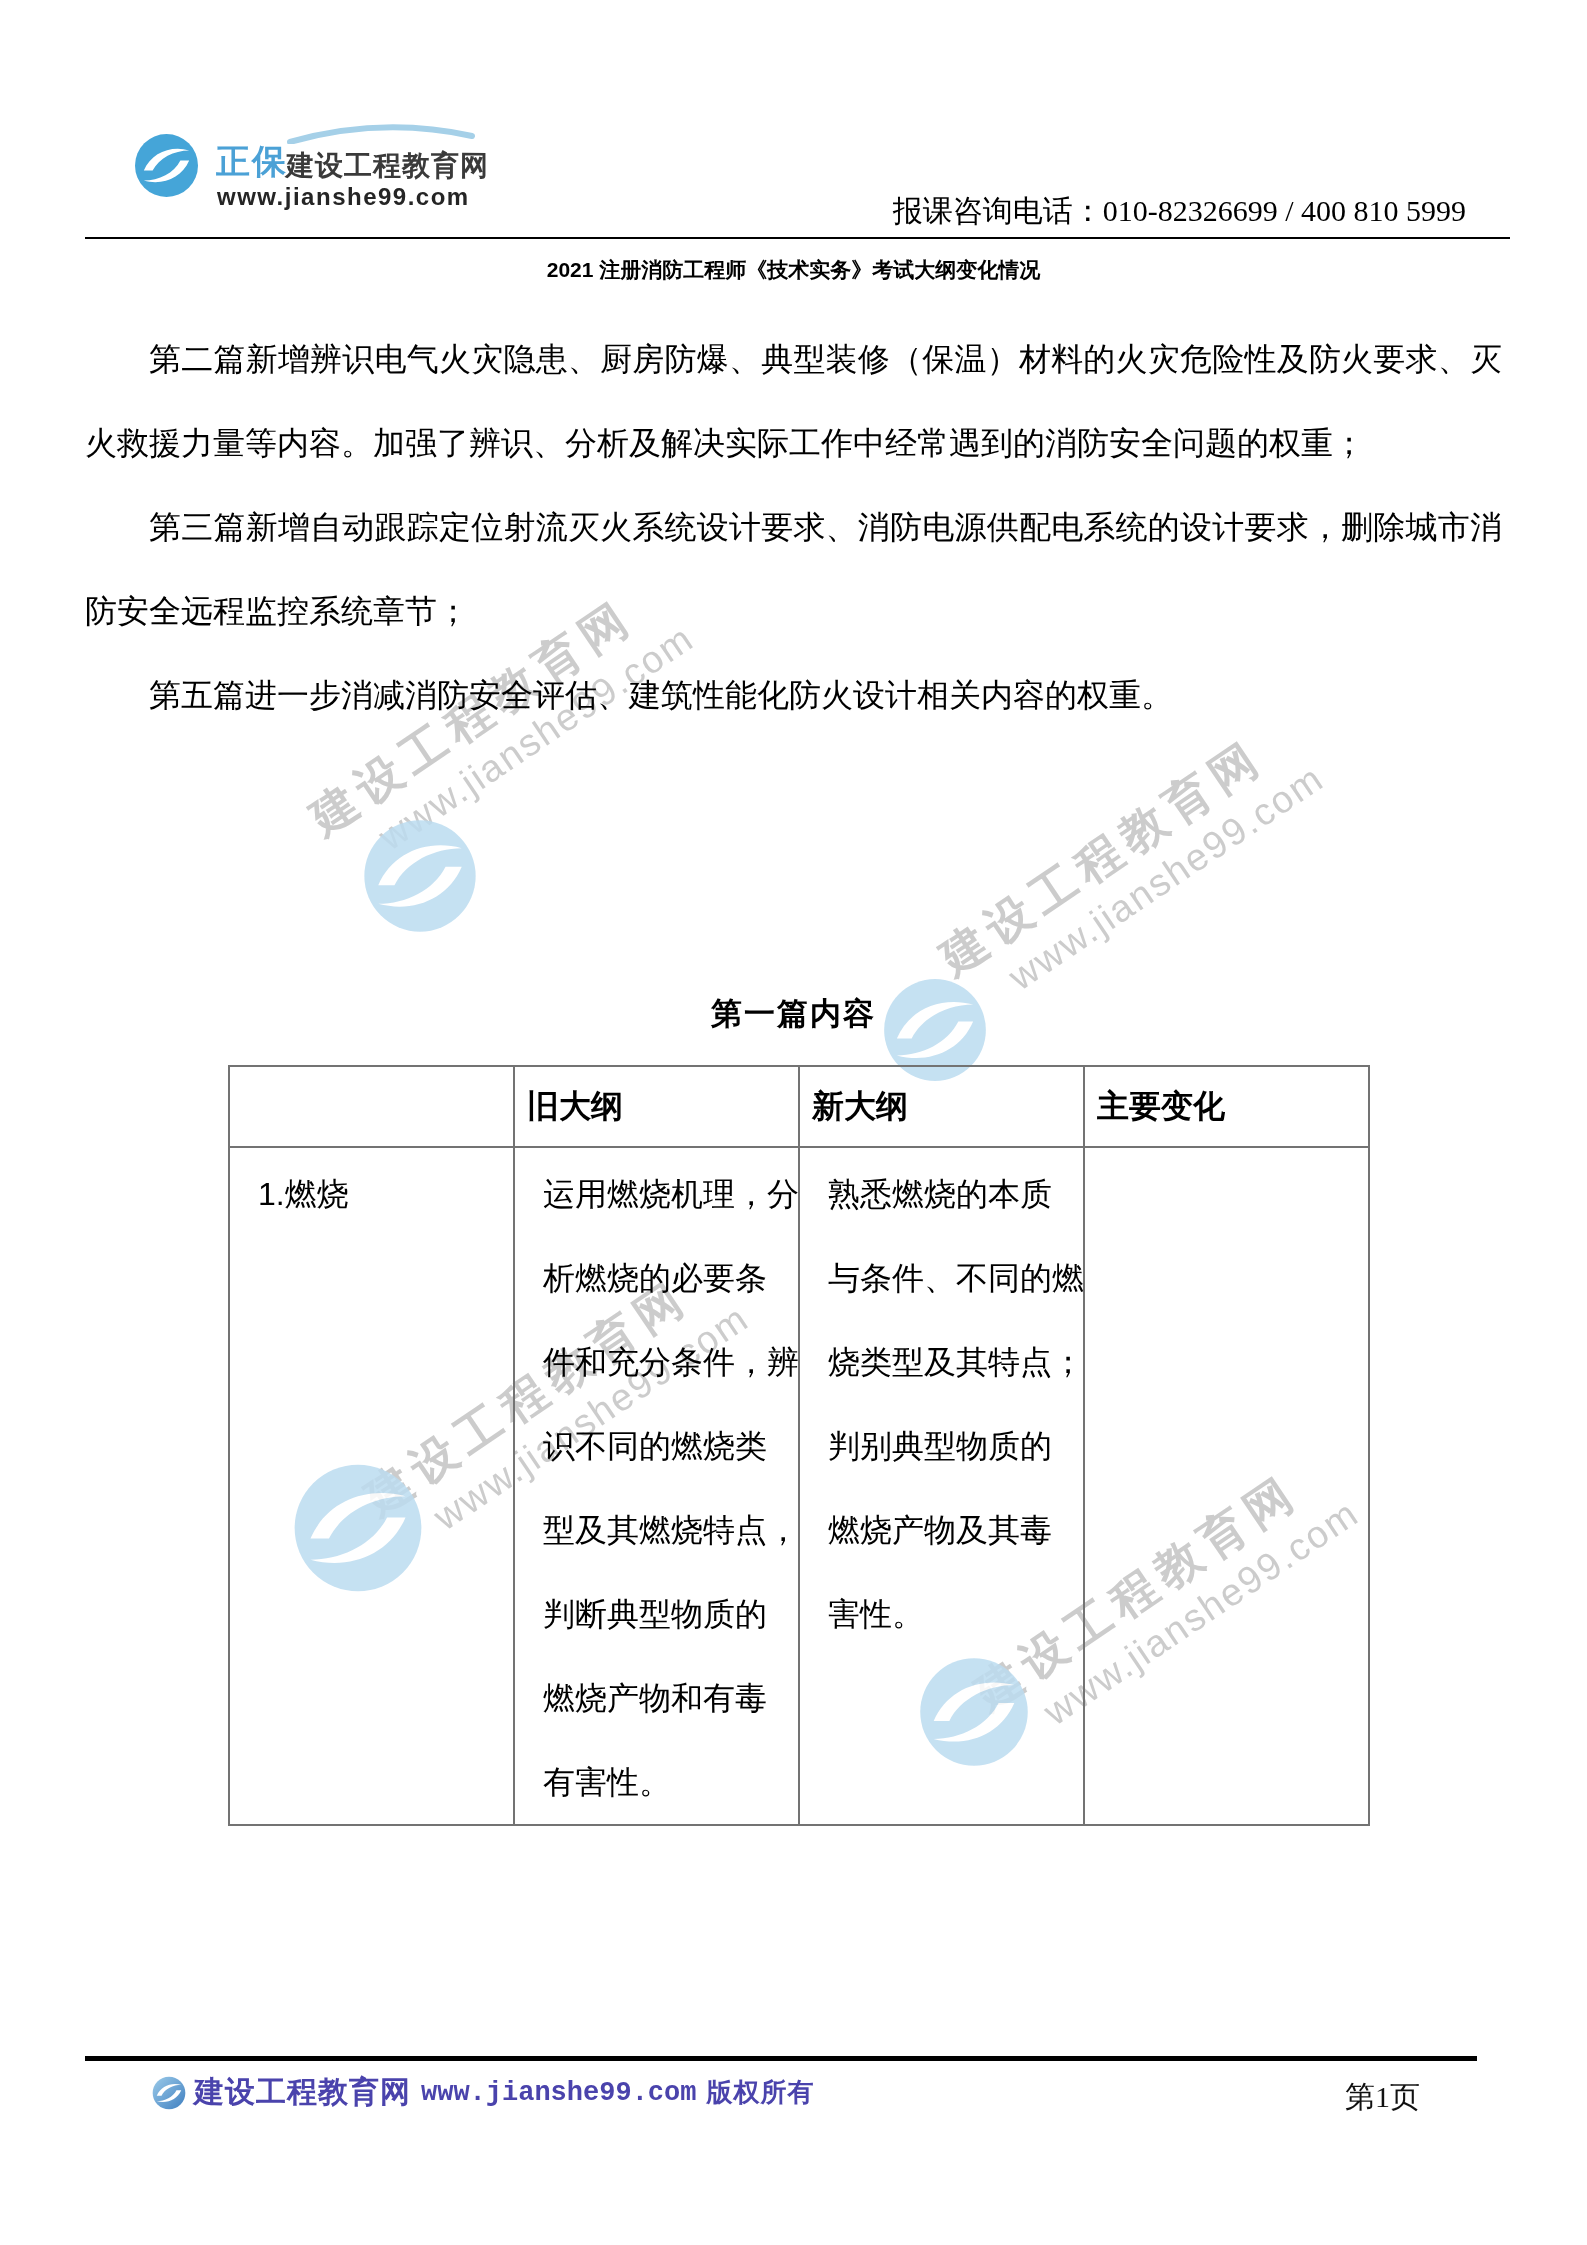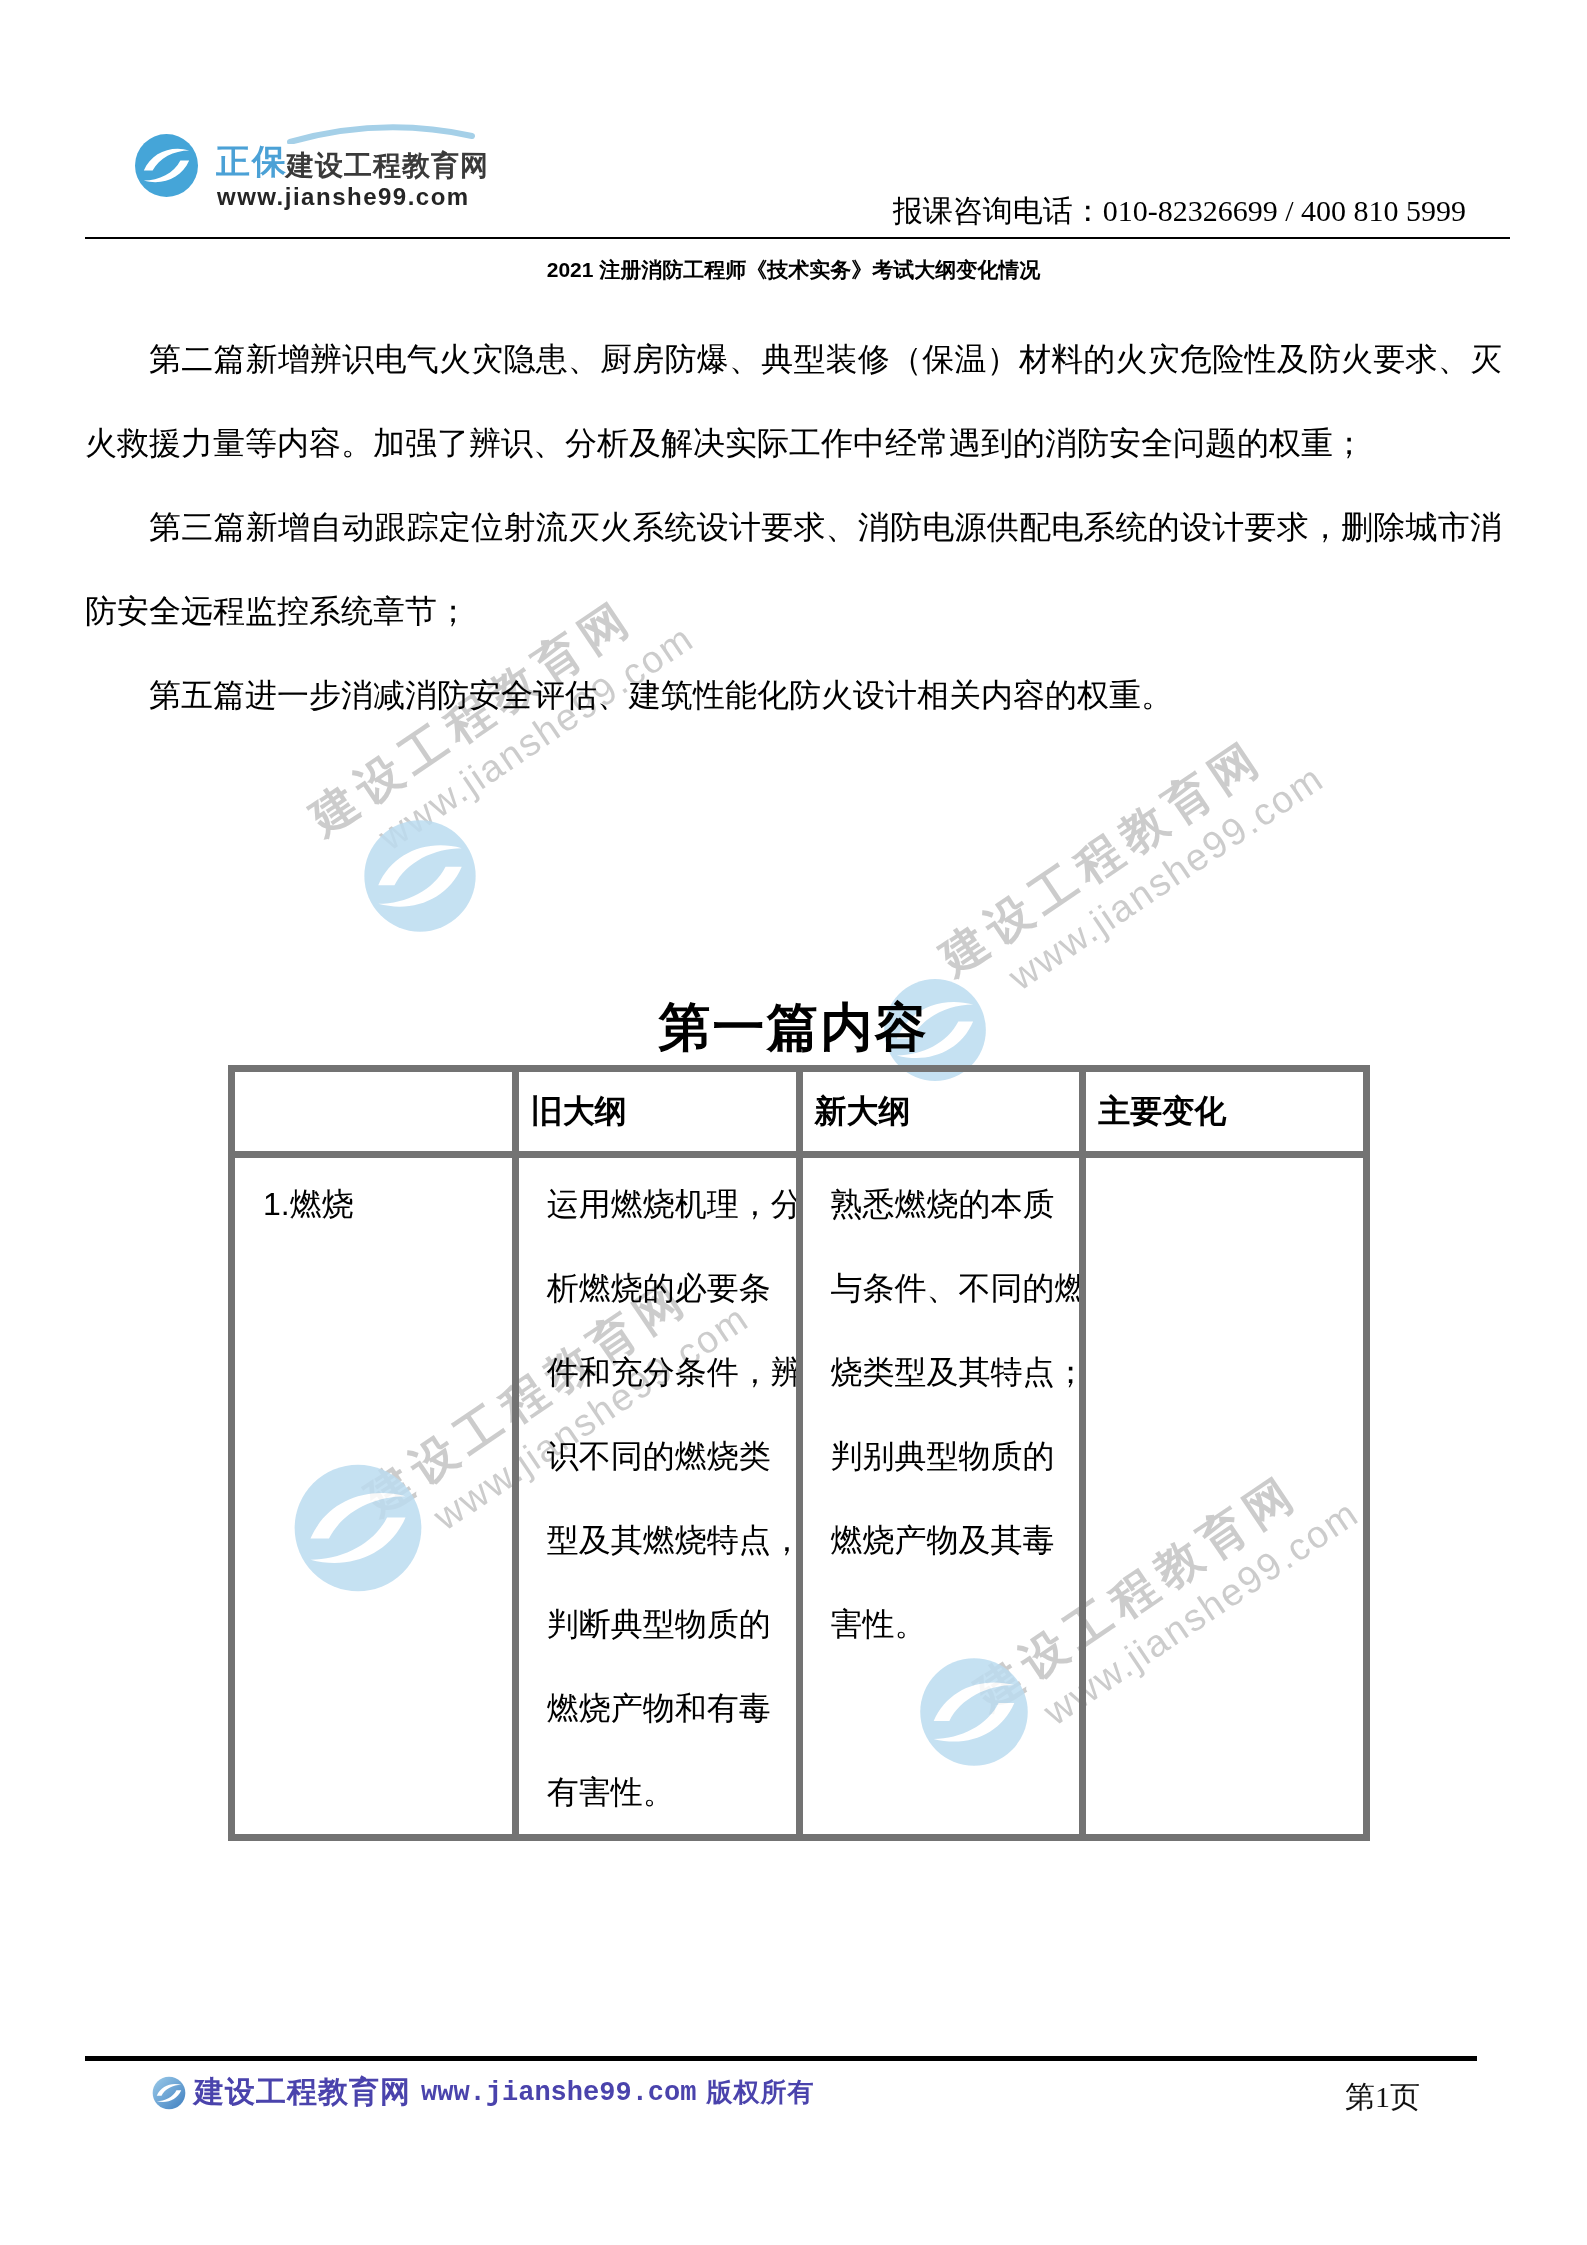--- a/index.html
+++ b/index.html
@@ -64,29 +64,29 @@
     text-align:center; font-size:21px; font-weight:bold;
   }
   .body-text {
     position:absolute; left:85px; width:1417px; top:317px;
     font-size:32px; line-height:84px; text-align:justify;
   }
   .body-text p { margin:0; text-indent:2em; }
 
   .section-heading {
     position:absolute; left:85px; width:1417px; top:993px;
-    text-align:center; font-size:52px; font-weight:bold; letter-spacing:2px;
+    text-align:center; font-size:31px; font-weight:bold; letter-spacing:2px;
   }
 
   
   .syllabus-table {
     position:absolute; left:228px; top:1065px; width:1142px;
     border-collapse:collapse; table-layout:fixed;
   }
-  .syllabus-table th, .syllabus-table td { border:7px solid #737373; }
+  .syllabus-table th, .syllabus-table td { border:2px solid #737373; }
   .syllabus-table th {
     height:79px; font-size:32px; font-weight:bold; text-align:left;
     padding:0 6px 0 12px; vertical-align:middle;
   }
   .syllabus-table td {
     vertical-align:top; padding:4px 6px 0 28px;
     font-size:32px; line-height:84px; font-weight:normal;
     white-space:pre; overflow:hidden;
   }
   .row-burn td { height:665px; }

